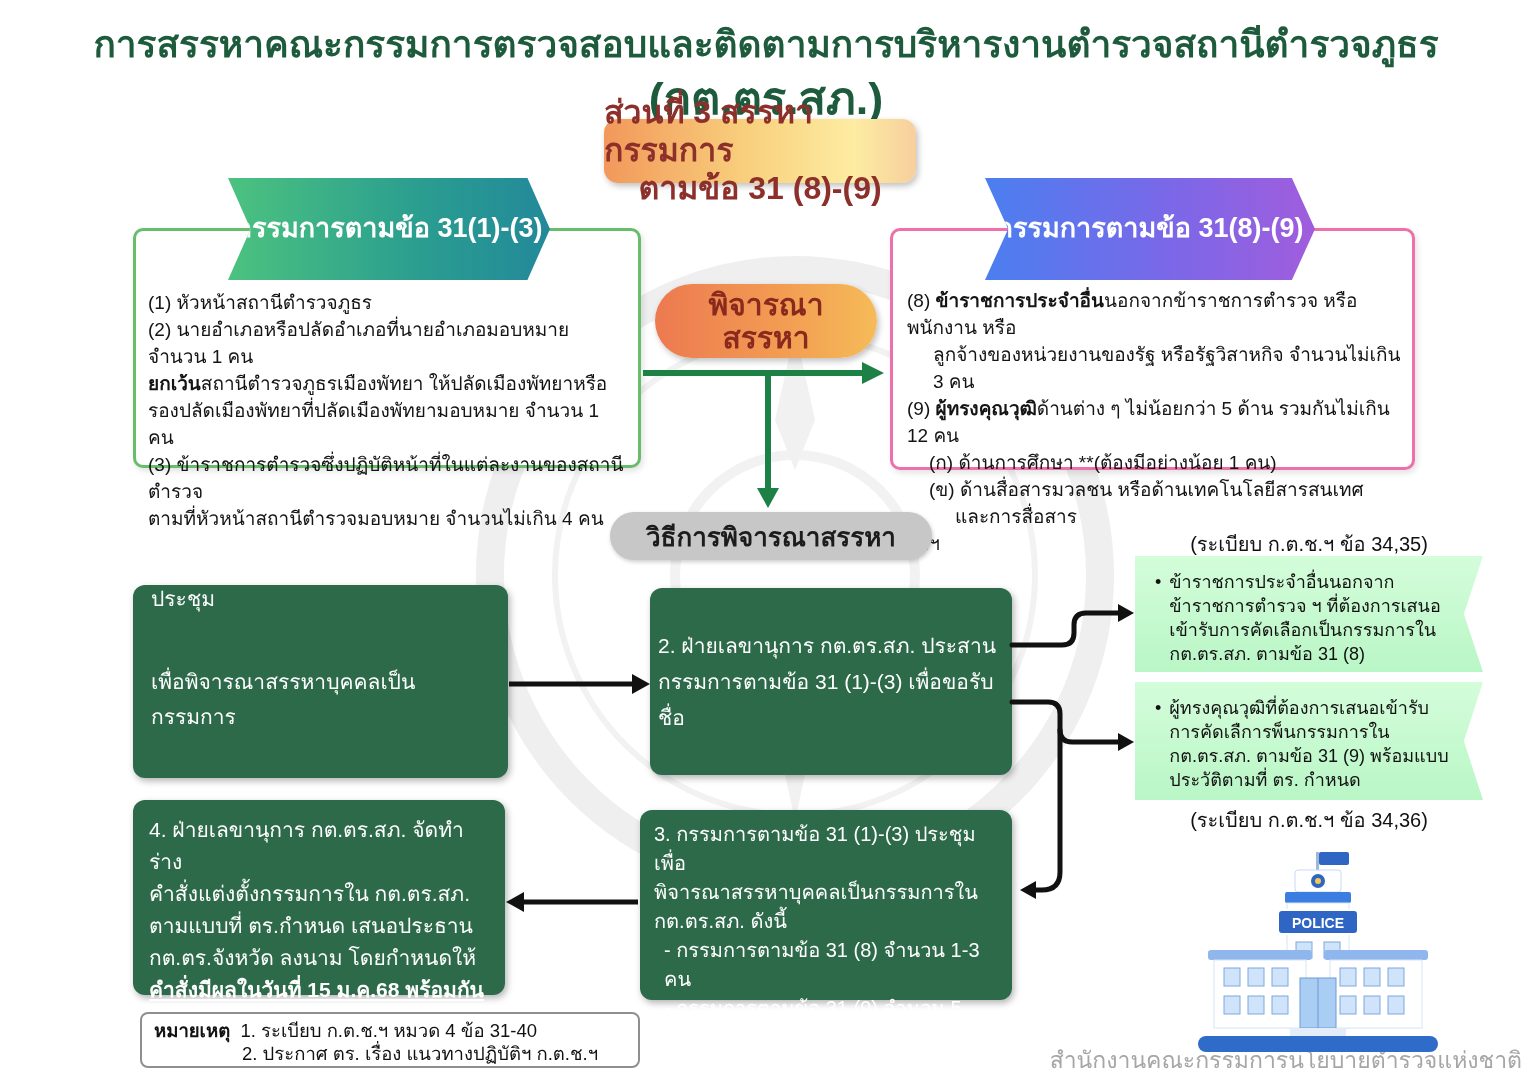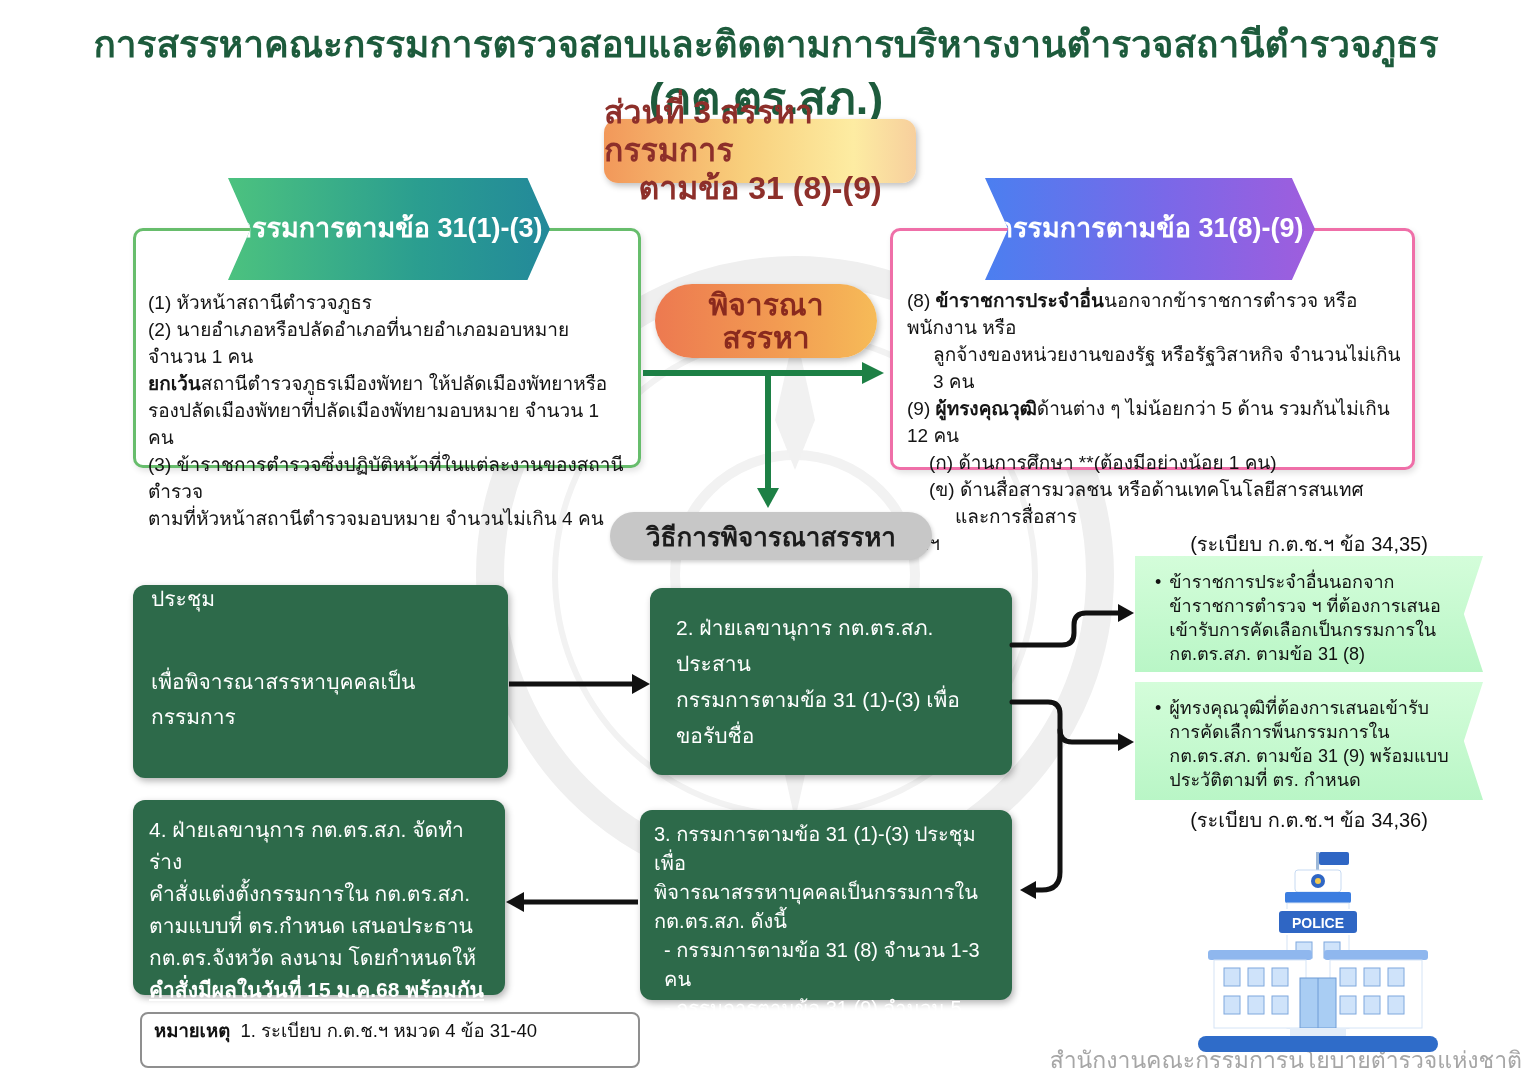--- a/index.html
+++ b/index.html
@@ -47,21 +47,21 @@
   .pill { left:610px; top:512px; width:322px; height:48px; border-radius:26px; background:#c7c7c7;
           display:flex; align-items:center; justify-content:center;
           font-size:26px; font-weight:700; color:#1c1c1c; z-index:4; box-shadow:1px 2px 4px rgba(0,0,0,.2); }
 
   
   .step-box { background:#2d6a4a; color:#ffffff; border-radius:12px; z-index:3;
               box-shadow:2px 3px 7px rgba(0,0,0,.3); }
   .step1 { left:133px; top:585px; width:375px; height:193px; display:flex; flex-direction:column; justify-content:center;
            padding:0 14px 0 18px; font-size:21px; line-height:35px;gap:48px; }
   .step2 { left:650px; top:588px; width:362px; height:187px; display:flex; flex-direction:column; justify-content:center;
-           padding:0 12px 0 26px; font-size:21px; line-height:36px; }
+           padding:0 12px 0 8px; font-size:21px; line-height:36px; }
   .step3 { left:640px; top:810px; width:372px; height:190px; padding:10px 10px 0 14px; font-size:20px; line-height:29px; }
   .step4 { left:133px; top:800px; width:372px; height:195px; padding:14px 10px 0 16px; font-size:21px; line-height:32px; }
   .step-ind { padding-left:10px; }
   .hl { font-weight:700; text-decoration:underline; }
 
   
   .gribbon { left:1135px; width:348px; clip-path:polygon(0 0,100% 0,94.5% 50%,100% 100%,0 100%);
              background:linear-gradient(180deg,#d4fdda 0%,#b9f6c6 100%);
              font-size:18px; color:#111; line-height:24px; z-index:3;
              display:flex; padding:14px 30px 0 20px; }
@@ -187,20 +187,21 @@
       <div>ผู้ทรงคุณวุฒิที่ต้องการเสนอเข้ารับ</div>
       <div>การคัดเลืการพ็นกรรมการใน</div>
       <div>กต.ตร.สภ. ตามข้อ 31 (9) พร้อมแบบ</div>
       <div>ประวัติตามที่ ตร. กำหนด</div>
     </div>
   </div>
   <div class="abs rule-label rule-bottom">(ระเบียบ ก.ต.ช.ฯ ข้อ 34,36)</div>
 
   <div class="abs note-box">
     <div><b>หมายเหตุ</b>&nbsp; <span>1. ระเบียบ ก.ต.ช.ฯ หมวด 4 ข้อ 31-40</span></div>
+    <div class="note-line2">2. ประกาศ ตร. เรื่อง แนวทางปฏิบัติฯ ก.ต.ช.ฯ</div>
   </div>
 
   <div class="abs footer">สำนักงานคณะกรรมการนโยบายตำรวจแห่งชาติ (สง.ก.ต.ช.)</div>
 
   <svg class="abs police" width="252" height="210" viewBox="0 0 252 210">
     <rect x="124" y="2" width="3" height="20" fill="#9db8d8"></rect>
     <rect x="127" y="2" width="30" height="13" rx="2" fill="#2f66c4"></rect>
     <rect x="103" y="20" width="46" height="22" rx="3" fill="#ffffff" stroke="#c7daf2"></rect>
     <circle cx="126" cy="31" r="7" fill="#2f66c4"></circle>
     <circle cx="126" cy="31" r="3" fill="#f3c94f"></circle>

